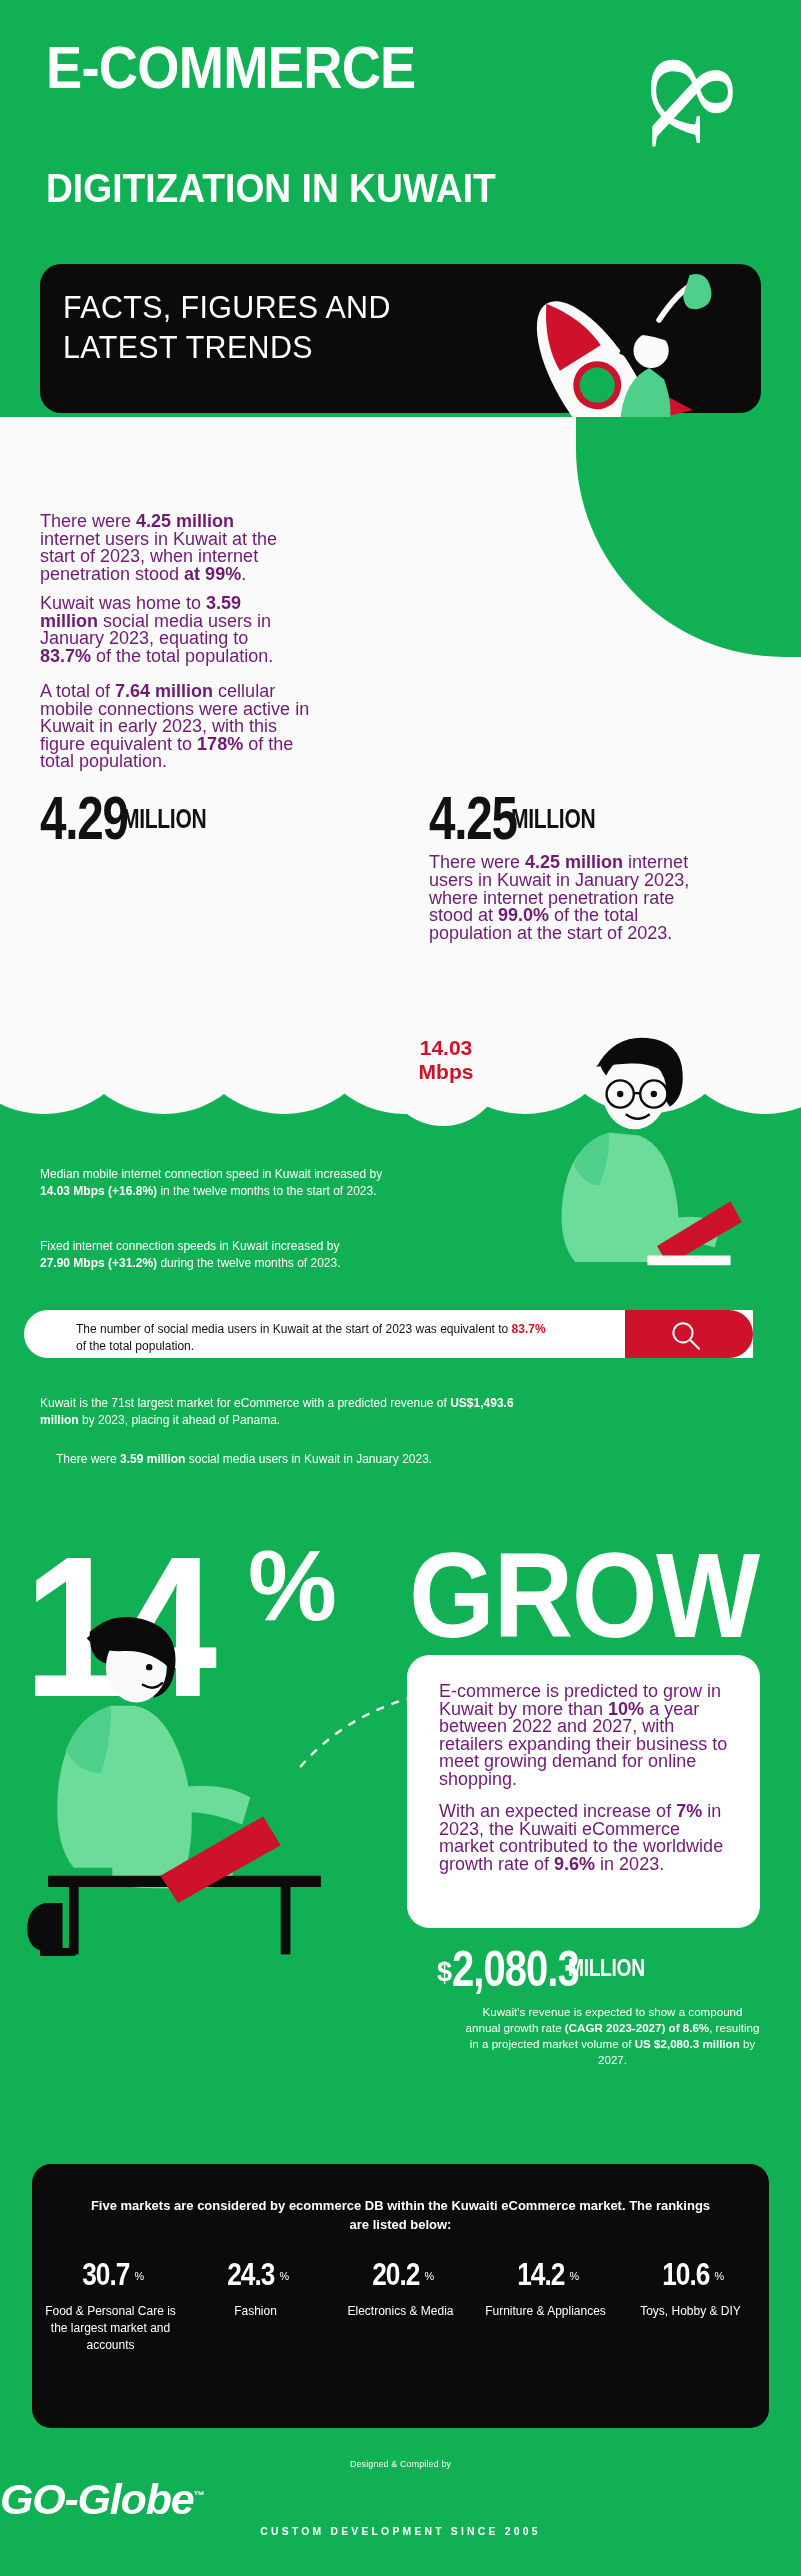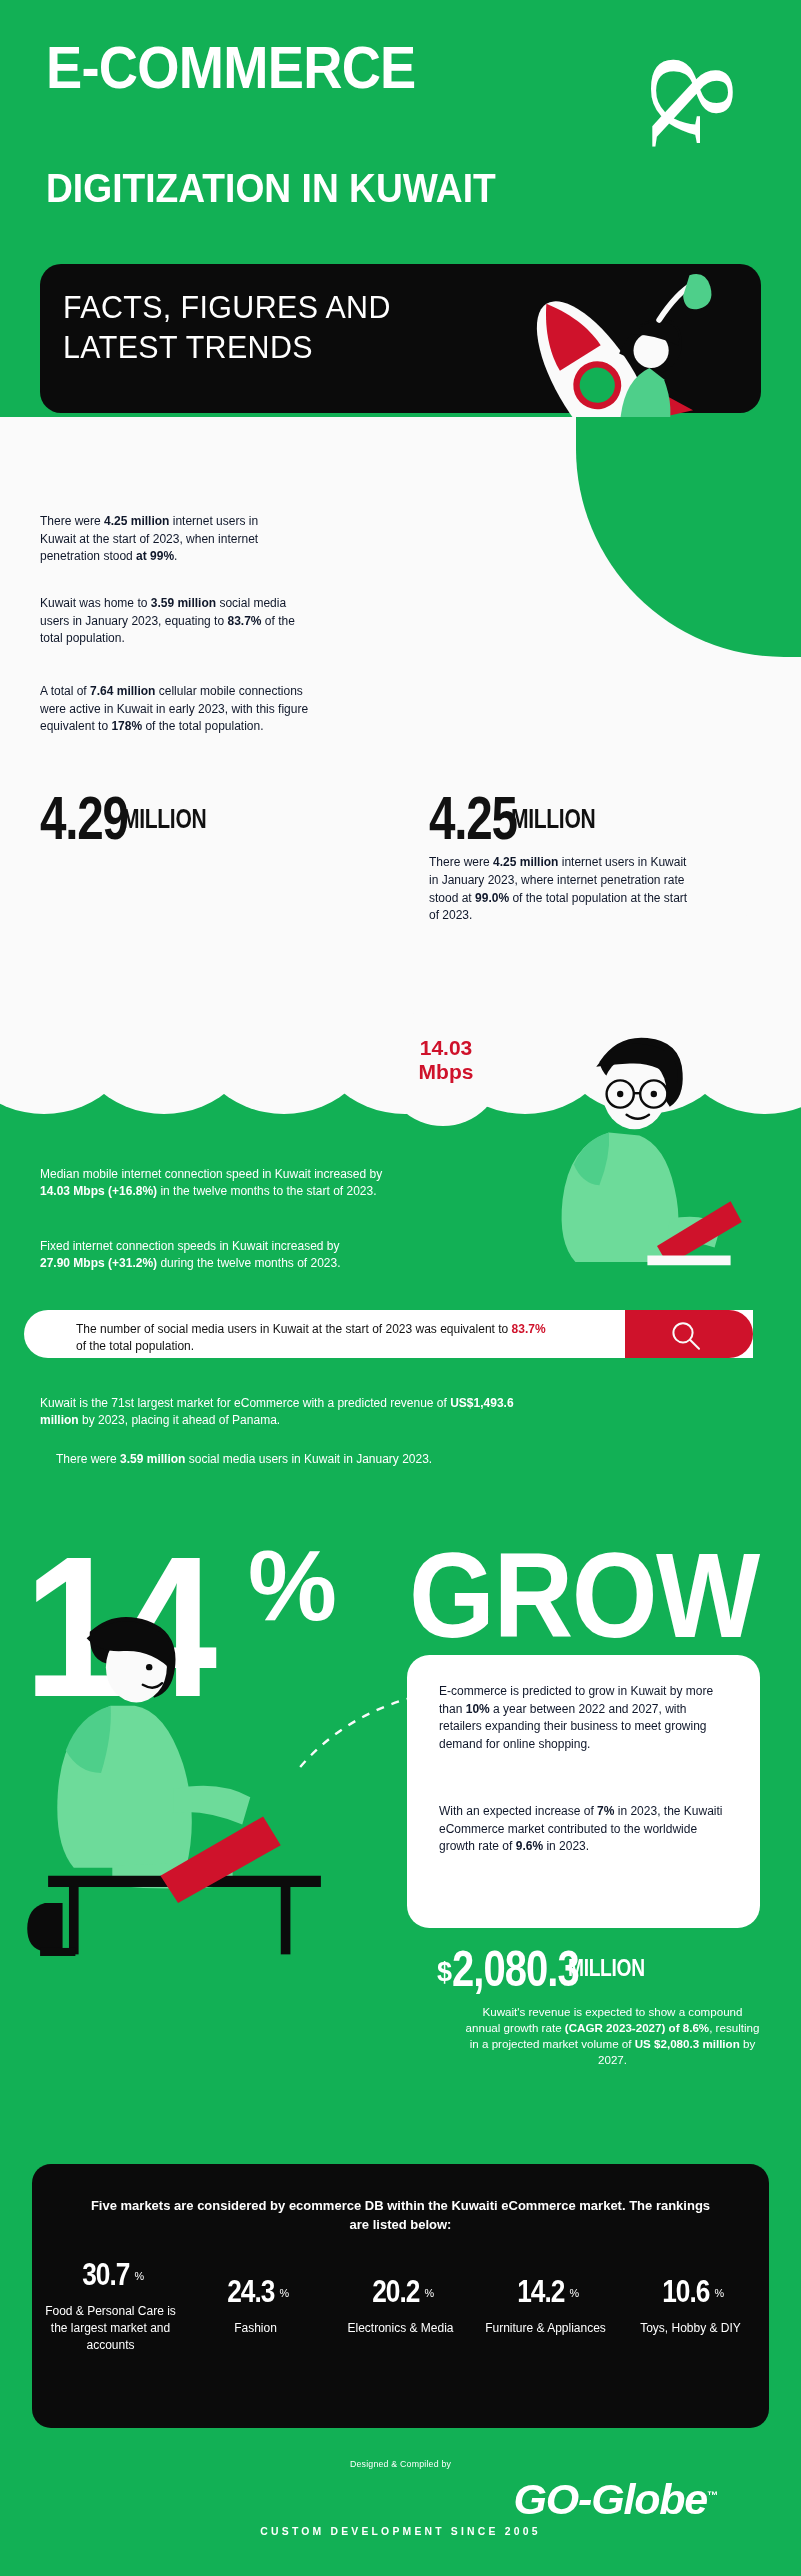--- a/index.html
+++ b/index.html
@@ -49,21 +49,21 @@
   .blob-top-r {
     position:absolute; right:-48px; top:417px; width:273px; height:240px;
     background:#12b055; border-radius:0 0 0 208px;
   }
   .blob-scallops { position:absolute; left:0; top:994px; width:801px; height:120px; }
   .sc {
     position:absolute; top:-80px; width:200px; height:200px;
     background:#fafafa; border-radius:50%;
   }
 
-  .para { color:#0f172a; font-size:12px; line-height:17.6px; }
+  .para { color:#701a75; font-size:18px; line-height:17.6px; }
   .para b { font-weight:700; }
 
   .p1 { position:absolute; left:40px; top:513px; width:240px; }
   .p2 { position:absolute; left:40px; top:595px; width:264px; }
   .p3 { position:absolute; left:40px; top:683px; width:281px; }
 
   
   .bigstat { position:absolute; }
   .bigstat .num {
     font-size:61px; line-height:59px; font-weight:800; color:#111;
@@ -163,36 +163,36 @@
   .mk-panel {
     position:absolute; left:32px; top:2164px; width:737px; height:264px;
     background:#0b0b0b; border-radius:19px;
   }
   .mk-title {
     position:absolute; left:88px; top:2196px; width:625px; text-align:center;
     color:#fff; font-size:13px; line-height:19px; font-weight:700;
   }
   .mk-row {
     position:absolute; left:38px; top:2256px; width:725px;
-    display:flex; justify-content:space-around; align-items:center;
+    display:flex; justify-content:space-around; align-items:flex-start;
   }
   .mk-col { width:136px; text-align:center; color:#fff; }
   .mk-pct {
     font-size:32px; font-weight:800; letter-spacing:-1.2px;
     display:inline-block; transform:scaleX(.82);
   }
   .mk-lbl { margin-top:9.6px; font-size:12px; line-height:17px; font-weight:300; }
 
   
   .ftr-by {
     position:absolute; left:0; top:2459px; width:801px; text-align:center;
     color:#fff; font-size:8.8px; letter-spacing:0.2px;
   }
   .ftr-logo {
-    position:absolute; left:0; top:2475px; width:717px; text-align:right;
+    position:absolute; left:0; top:2475px; width:717px; text-align:left;
     color:#fff; font-size:43px; font-weight:800; font-style:italic;
     letter-spacing:-1.2px;
   }
   .ftr-logo sup { font-size:11.2px; font-style:normal; vertical-align:super; }
   .ftr-tag {
     position:absolute; left:0; top:2526px; width:801px; text-align:center;
     color:#fff; font-size:10.4px; font-weight:700; letter-spacing:3.2px;
   }
 
   

